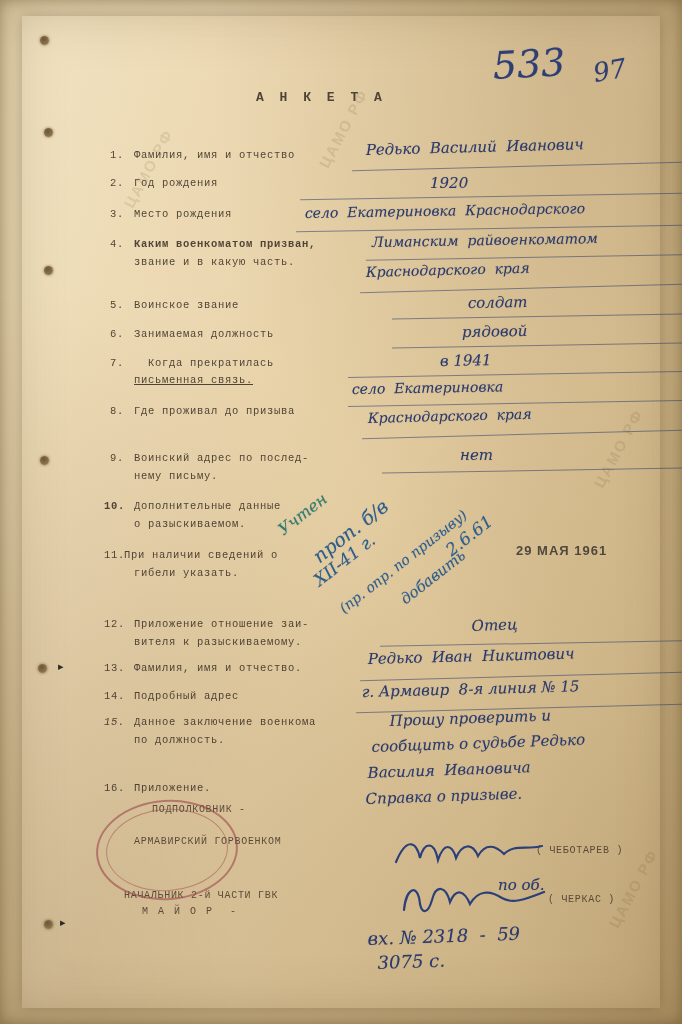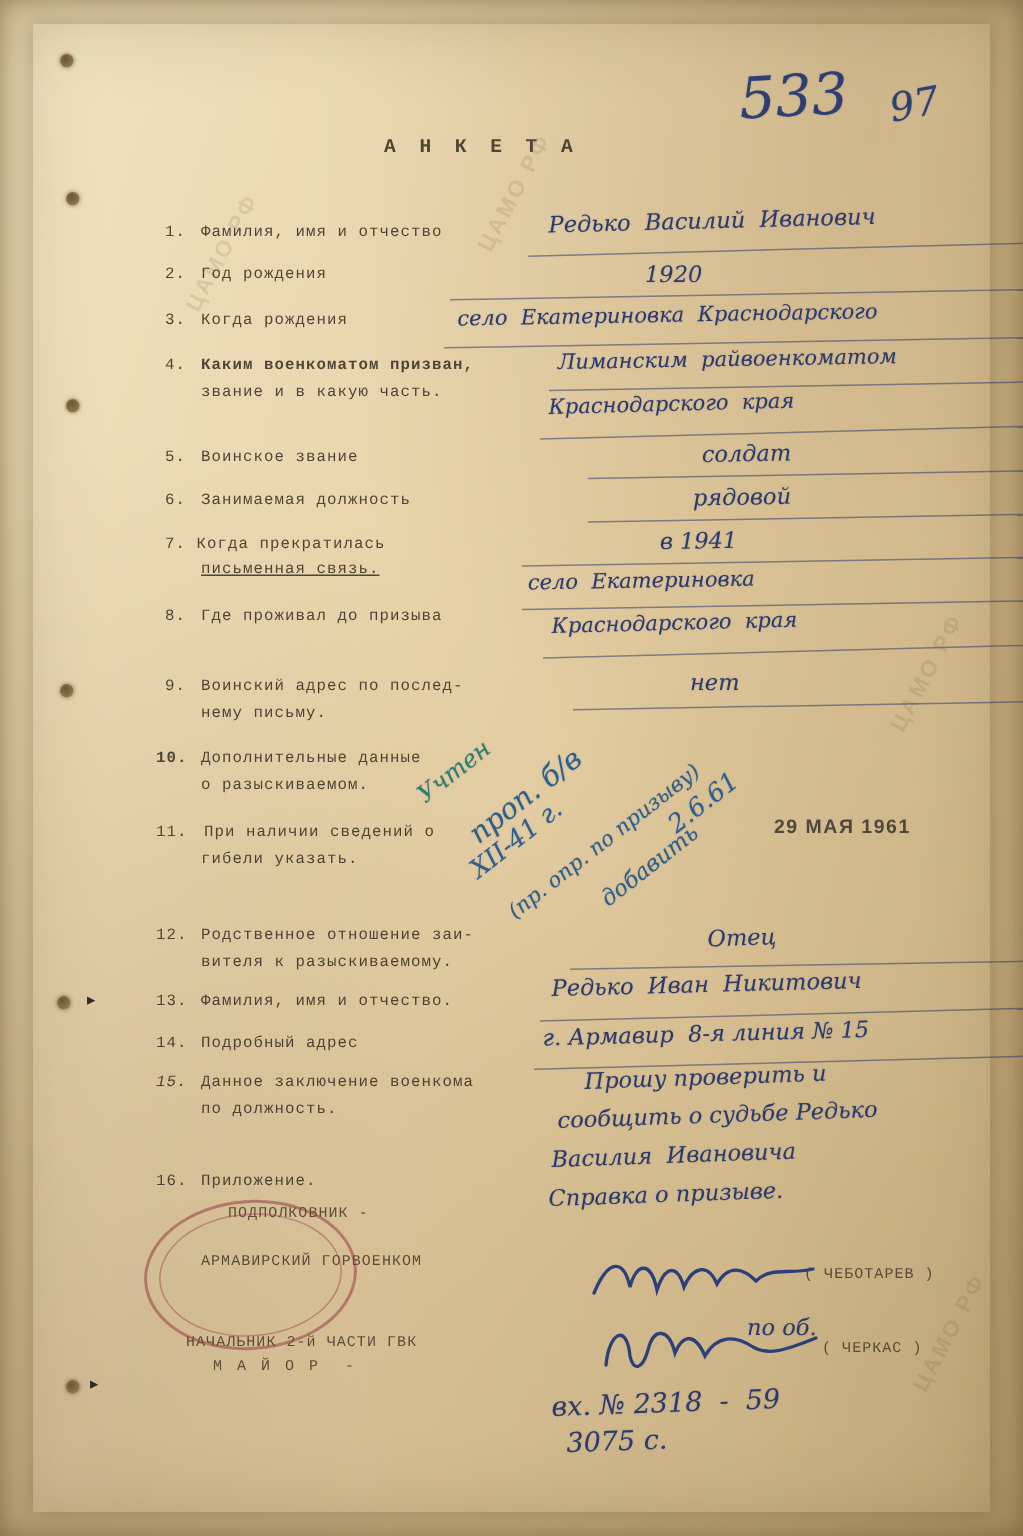--- a/index.html
+++ b/index.html
@@ -187,53 +187,53 @@
 
   <div class="typed title" style="left:256px; top:90px;">А Н К Е Т А</div>
 
   <div class="typed" style="left:110px; top:149px;">1.</div>
   <div class="typed" style="left:134px; top:149px;">Фамилия, имя и отчество</div>
 
   <div class="typed" style="left:110px; top:177px;">2.</div>
   <div class="typed" style="left:134px; top:177px;">Год рождения</div>
 
   <div class="typed" style="left:110px; top:208px;">3.</div>
-  <div class="typed" style="left:134px; top:208px;">Когда рождения</div>
+  <div class="typed" style="left:134px; top:208px;">Место рождения</div>
 
   <div class="typed" style="left:110px; top:238px;">4.</div>
   <div class="typed" style="left:134px; top:238px;font-weight:bold;">Каким военкоматом призван,</div>
   <div class="typed" style="left:134px; top:256px;">звание и в какую часть.</div>
 
   <div class="typed" style="left:110px; top:299px;">5.</div>
   <div class="typed" style="left:134px; top:299px;">Воинское звание</div>
 
   <div class="typed" style="left:110px; top:328px;">6.</div>
   <div class="typed" style="left:134px; top:328px;">Занимаемая должность</div>
 
   <div class="typed" style="left:110px; top:357px;">7.</div>
-  <div class="typed" style="left:131px; top:357px;">Когда прекратилась</div>
+  <div class="typed" style="left:148px; top:357px;">Когда прекратилась</div>
   <div class="typed" style="left:134px; top:374px;text-decoration:underline;">письменная связь.</div>
 
   <div class="typed" style="left:110px; top:405px;">8.</div>
   <div class="typed" style="left:134px; top:405px;">Где проживал до призыва</div>
 
   <div class="typed" style="left:110px; top:452px;">9.</div>
   <div class="typed" style="left:134px; top:452px;">Воинский адрес по послед-</div>
   <div class="typed" style="left:134px; top:470px;">нему письму.</div>
 
   <div class="typed" style="left:104px; top:500px;font-weight:bold;">10.</div>
   <div class="typed" style="left:134px; top:500px;">Дополнительные данные</div>
   <div class="typed" style="left:134px; top:518px;">о разыскиваемом.</div>
 
   <div class="typed" style="left:104px; top:549px;">11.</div>
-  <div class="typed" style="left:136px; top:549px;">При наличии сведений о</div>
+  <div class="typed" style="left:124px; top:549px;">При наличии сведений о</div>
   <div class="typed" style="left:134px; top:567px;">гибели указать.</div>
 
   <div class="typed" style="left:104px; top:618px;">12.</div>
-  <div class="typed" style="left:134px; top:618px;">Родственное отношение заи-</div>
+  <div class="typed" style="left:134px; top:618px;">Приложение отношение заи-</div>
   <div class="typed" style="left:134px; top:636px;">вителя к разыскиваемому.</div>
 
   <div class="typed" style="left:104px; top:662px;">13.</div>
   <div class="typed" style="left:134px; top:662px;">Фамилия, имя и отчество.</div>
 
   <div class="typed" style="left:104px; top:690px;">14.</div>
   <div class="typed" style="left:134px; top:690px;">Подробный адрес</div>
 
   <div class="typed" style="left:104px; top:716px;font-style:italic;">15.</div>
   <div class="typed" style="left:134px; top:716px;">Данное заключение военкома</div>

